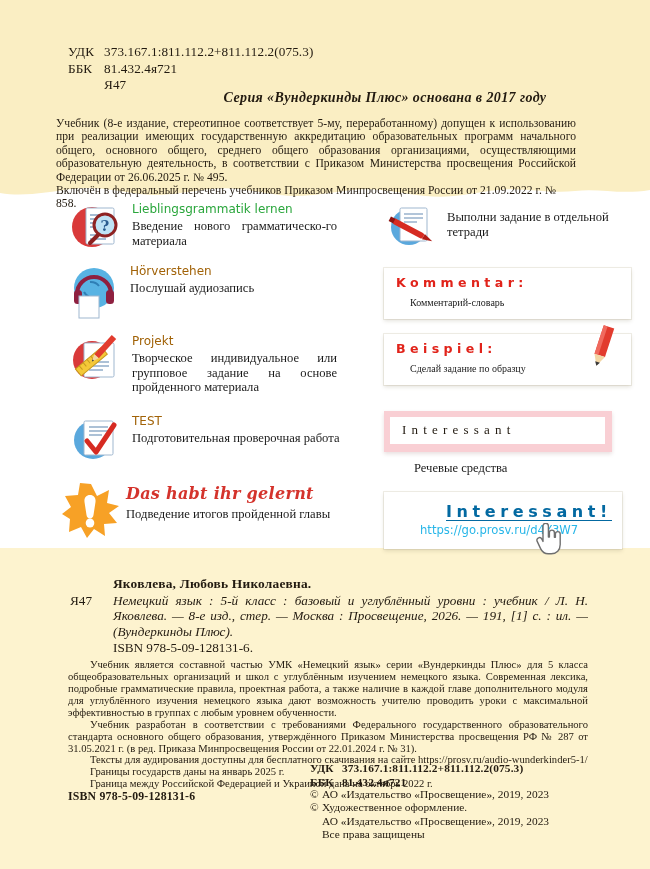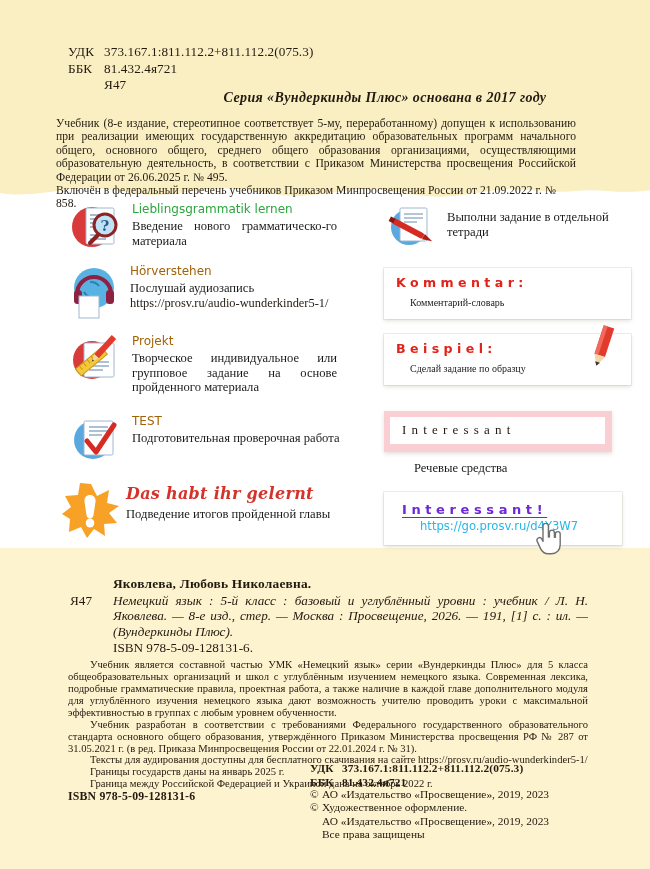--- a/index.html
+++ b/index.html
@@ -57,22 +57,22 @@
   .wbox{position:absolute;background:#ffffff;
     box-shadow:0 2px 4px rgba(120,110,80,.20), 0 0 0 1px rgba(200,195,170,.28);}
   .wbox .kw{font-family:"DejaVu Sans", sans-serif;font-weight:bold;color:#e1231a;letter-spacing:4.4px;font-size:12.6px;}
   .wbox .sub{font-size:10px;color:#1b1b1b;line-height:15px;}
 
   .redemittel-outer{position:absolute;background:#f9cfd4;padding:6px 7px 8px 6px;
      box-shadow:0 2px 4px rgba(150,110,110,.22);}
   .redemittel-inner{background:#ffffff;padding:5px 10px 6px 12px;}
   .redemittel-inner .kw{letter-spacing:5.2px;font-size:13px;}
 
-  .interessant .kw2{font-family:"DejaVu Sans", sans-serif;font-weight:bold;color:#6d28d9;
-     letter-spacing:4.6px;font-size:13px;text-decoration:underline;text-underline-offset:3px;}
+  .interessant .kw2{font-family:"DejaVu Sans", sans-serif;font-weight:bold;color:#0369a1;
+     letter-spacing:4.6px;font-size:16px;text-decoration:underline;text-underline-offset:3px;text-align:right;}
   .interessant .link{font-family:"DejaVu Sans", sans-serif;color:#27b6e8;font-size:11.6px;margin-top:2px;}
 
   .cursor-hand{position:absolute;}
 
   
   .bib{position:absolute;left:68px;top:576px;width:520px;}
   .bib .author{font-weight:bold;font-size:13.4px;margin-left:45px;letter-spacing:.2px;}
   .bib .mainrec{position:relative;font-size:13.2px;line-height:15.4px;text-align:justify;margin-top:1px;}
   .bib .shelf{position:absolute;left:2px;top:0;font-weight:normal;}
   .bib .recbody{margin-left:45px;font-style:italic;}
@@ -160,21 +160,20 @@
           <path d="M18 28 a12 10 0 0 0 14 6" stroke="#2f7fb5" stroke-width="2" fill="none"></path>
           <path d="M11 30 A17 17 0 0 1 45 30" fill="none" stroke="#8e2040" stroke-width="4"></path>
           <rect x="8" y="26" width="8" height="14" rx="3.5" fill="#8e2040"></rect>
           <rect x="40" y="26" width="8" height="14" rx="3.5" fill="#8e2040"></rect>
           <rect x="13" y="32" width="20" height="22" fill="#fff" stroke="#9fb7cf" stroke-width="1"></rect>
         </svg>
       </div>
       <div class="txt" style="margin-left:8px">
         <div class="head red">Hörverstehen</div>
         <div class="desc">Послушай аудиозапись</div>
-        <div class="mono-url">https://prosv.ru/audio-wunderkinder5-1/</div>
       </div>
     </div>
 
     <div class="row" style="left:68px;top:148px;width:290px">
       <div class="icon">
         <svg width="54" height="52" viewBox="0 0 54 52">
           <circle cx="24" cy="26" r="19" fill="#d93a3a"></circle>
           <rect x="16" y="9" width="30" height="34" rx="1.5" fill="#fff" stroke="#9fb7cf" stroke-width="1"></rect>
           <g stroke="#7f9fc0" stroke-width="1.3">
             <line x1="21" y1="28" x2="41" y2="28"></line>

